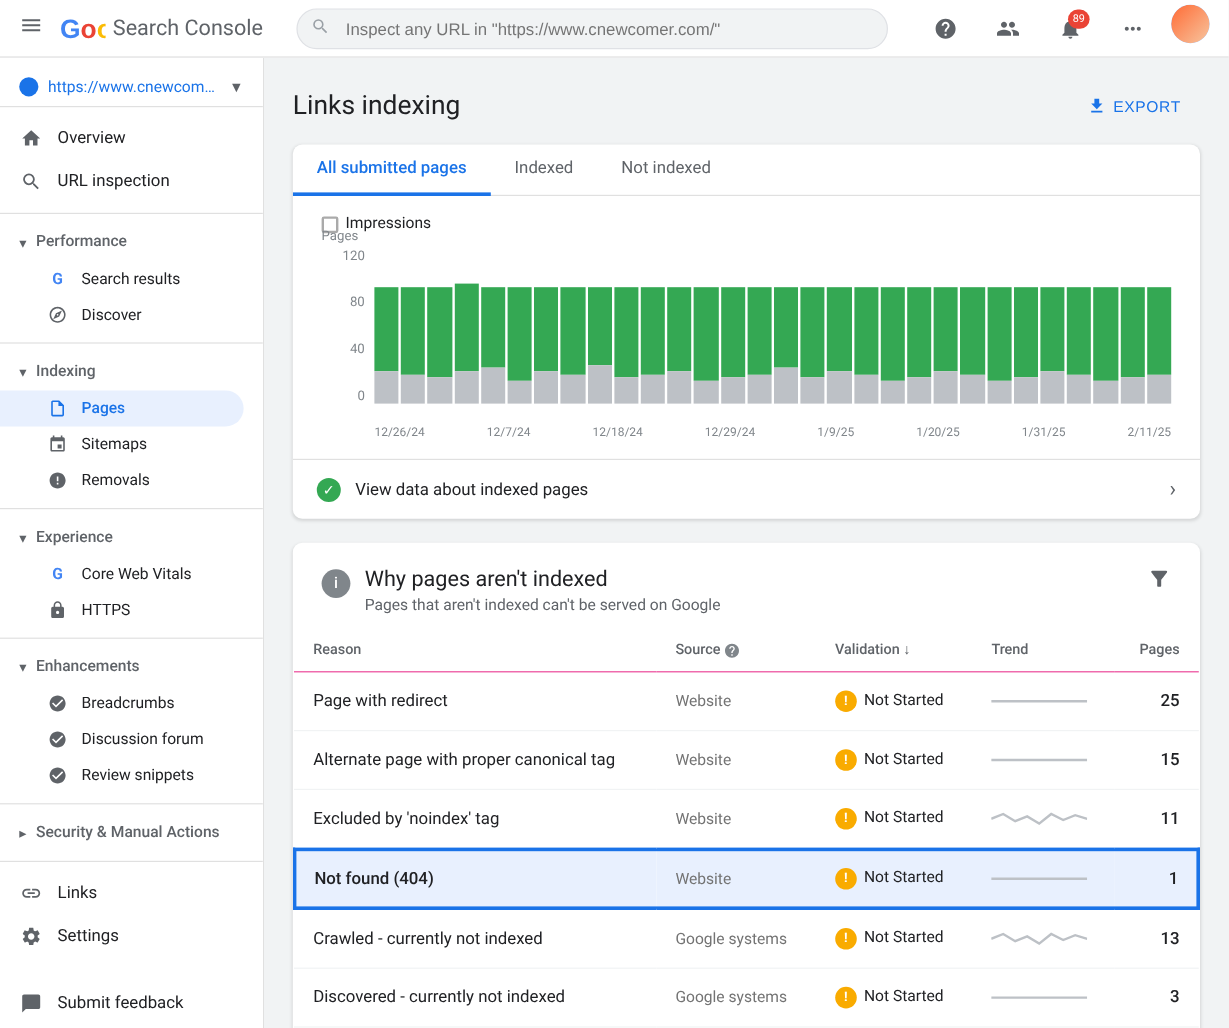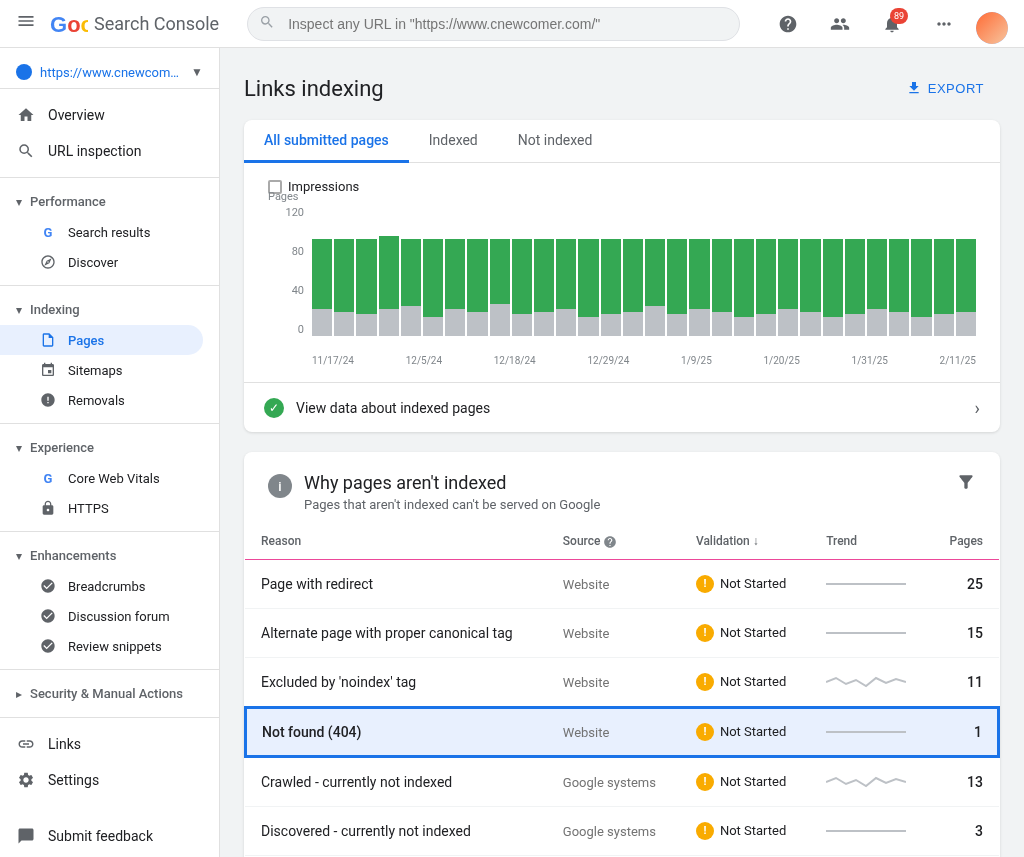--- a/index.html
+++ b/index.html
@@ -6,21 +6,21 @@
     body { font-family: 'Google Sans', Roboto, Arial, sans-serif; font-size: 14px; background: #f1f3f4; color: #202124; display: flex; flex-direction: column; height: 100vh; overflow: hidden; }
 
     
     .topbar { display: flex; align-items: center; background: #fff; height: 48px; padding: 0 16px; border-bottom: 1px solid #e0e0e0; gap: 12px; z-index: 10; }
     .topbar-menu-icon { cursor: pointer; color: #5f6368; font-size: 20px; }
     .topbar-logo { display: flex; align-items: center; gap: 6px; }
     .topbar-search { flex: 1; max-width: 600px; margin: 15px 16px; }
     .topbar-search input { width: 100%; padding: 8px 16px 8px 40px; border: 1px solid #dfe1e5; border-radius: 24px; font-size: 14px; background: #f1f3f4; color: #202124; outline: none; }
     .topbar-search-wrap { position: relative; }
     .topbar-search-icon { position: absolute; left: 12px; top: 50%; transform: translateY(-50%); color: #9aa0a6; font-size: 16px; }
-    .topbar-actions { display: flex; align-items: flex-end; gap: 12px; margin-left: auto; }
+    .topbar-actions { display: flex; align-items: flex-start; gap: 12px; margin-left: auto; }
     .topbar-icon-btn { width: 40px; height: 40px; border-radius: 50%; display: flex; align-items: center; justify-content: center; cursor: pointer; color: #5f6368; font-size: 18px; position: relative; }
     .notif-badge { position: absolute; top: 4px; right: 4px; background: #ea4335; color: #fff; font-size: 9px; border-radius: 8px; padding: 0 4px; min-width: 16px; height: 16px; display: flex; align-items: center; justify-content: center; }
     .avatar { width: 32px; height: 32px; border-radius: 50%; background: #a8c7fa; display: flex; align-items: center; justify-content: center; cursor: pointer; overflow: hidden; }
 
     
     .layout { display: flex; flex: 1; overflow: hidden; }
 
     
     .sidebar { width: 220px; background: #fff; overflow-y: auto; padding: 8px 0; border-right: 1px solid #e0e0e0; flex-shrink: 0; }
     .sidebar-property { display: flex; align-items: center; gap: 8px; padding: 8px 16px; border-bottom: 1px solid #e0e0e0; margin-bottom: 8px; cursor: pointer; }
@@ -471,22 +471,22 @@
               <div class="chart-bar" style="height: 75%; display: flex; flex-direction: column; align-items: stretch;">
                 <div class="chart-bar-green" style="flex: 77.7778 1 0%;"></div>
                 <div class="chart-bar-gray" style="flex: 22.2222 1 0%;"></div>
               </div>
               <div class="chart-bar" style="height: 75%; display: flex; flex-direction: column; align-items: stretch;">
                 <div class="chart-bar-green" style="flex: 75.5556 1 0%;"></div>
                 <div class="chart-bar-gray" style="flex: 24.4444 1 0%;"></div>
               </div>
             </div>
           <div class="chart-x-labels" id="chartXLabels">
-          <span style="font-size: 10px; color: rgb(128, 134, 139);">11/17/24</span>
-              <span style="font-size: 10px; color: rgb(128, 134, 139);">12/5/24</span>
+          <span style="font-size: 10px; color: rgb(128, 134, 139);">12/26/24</span>
+              <span style="font-size: 10px; color: rgb(128, 134, 139);">12/7/24</span>
               <span style="font-size: 10px; color: rgb(128, 134, 139);">12/18/24</span>
               <span style="font-size: 10px; color: rgb(128, 134, 139);">12/29/24</span>
               <span style="font-size: 10px; color: rgb(128, 134, 139);">1/9/25</span>
               <span style="font-size: 10px; color: rgb(128, 134, 139);">1/20/25</span>
               <span style="font-size: 10px; color: rgb(128, 134, 139);">1/31/25</span>
               <span style="font-size: 10px; color: rgb(128, 134, 139);">2/11/25</span>
             </div>
         </div>
       </div>
       <div class="view-data-link">

